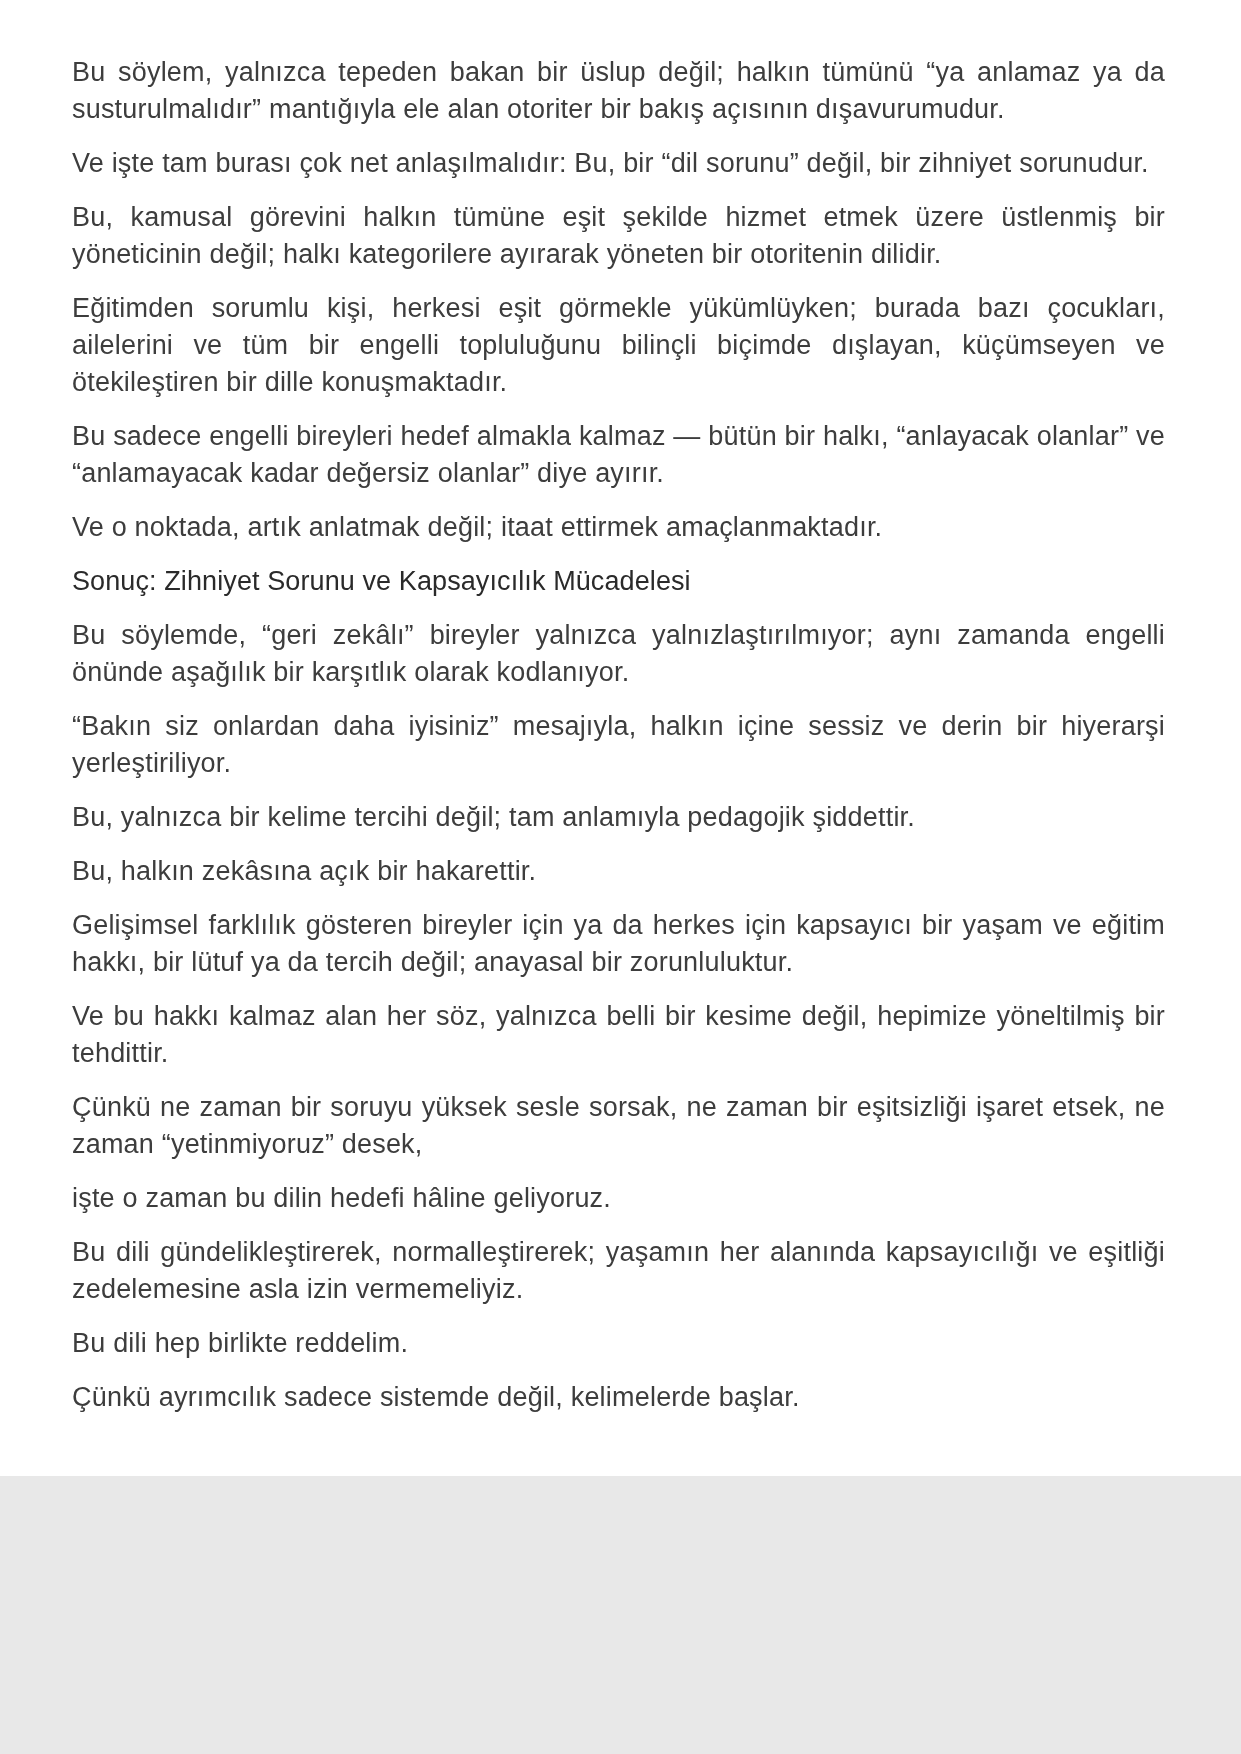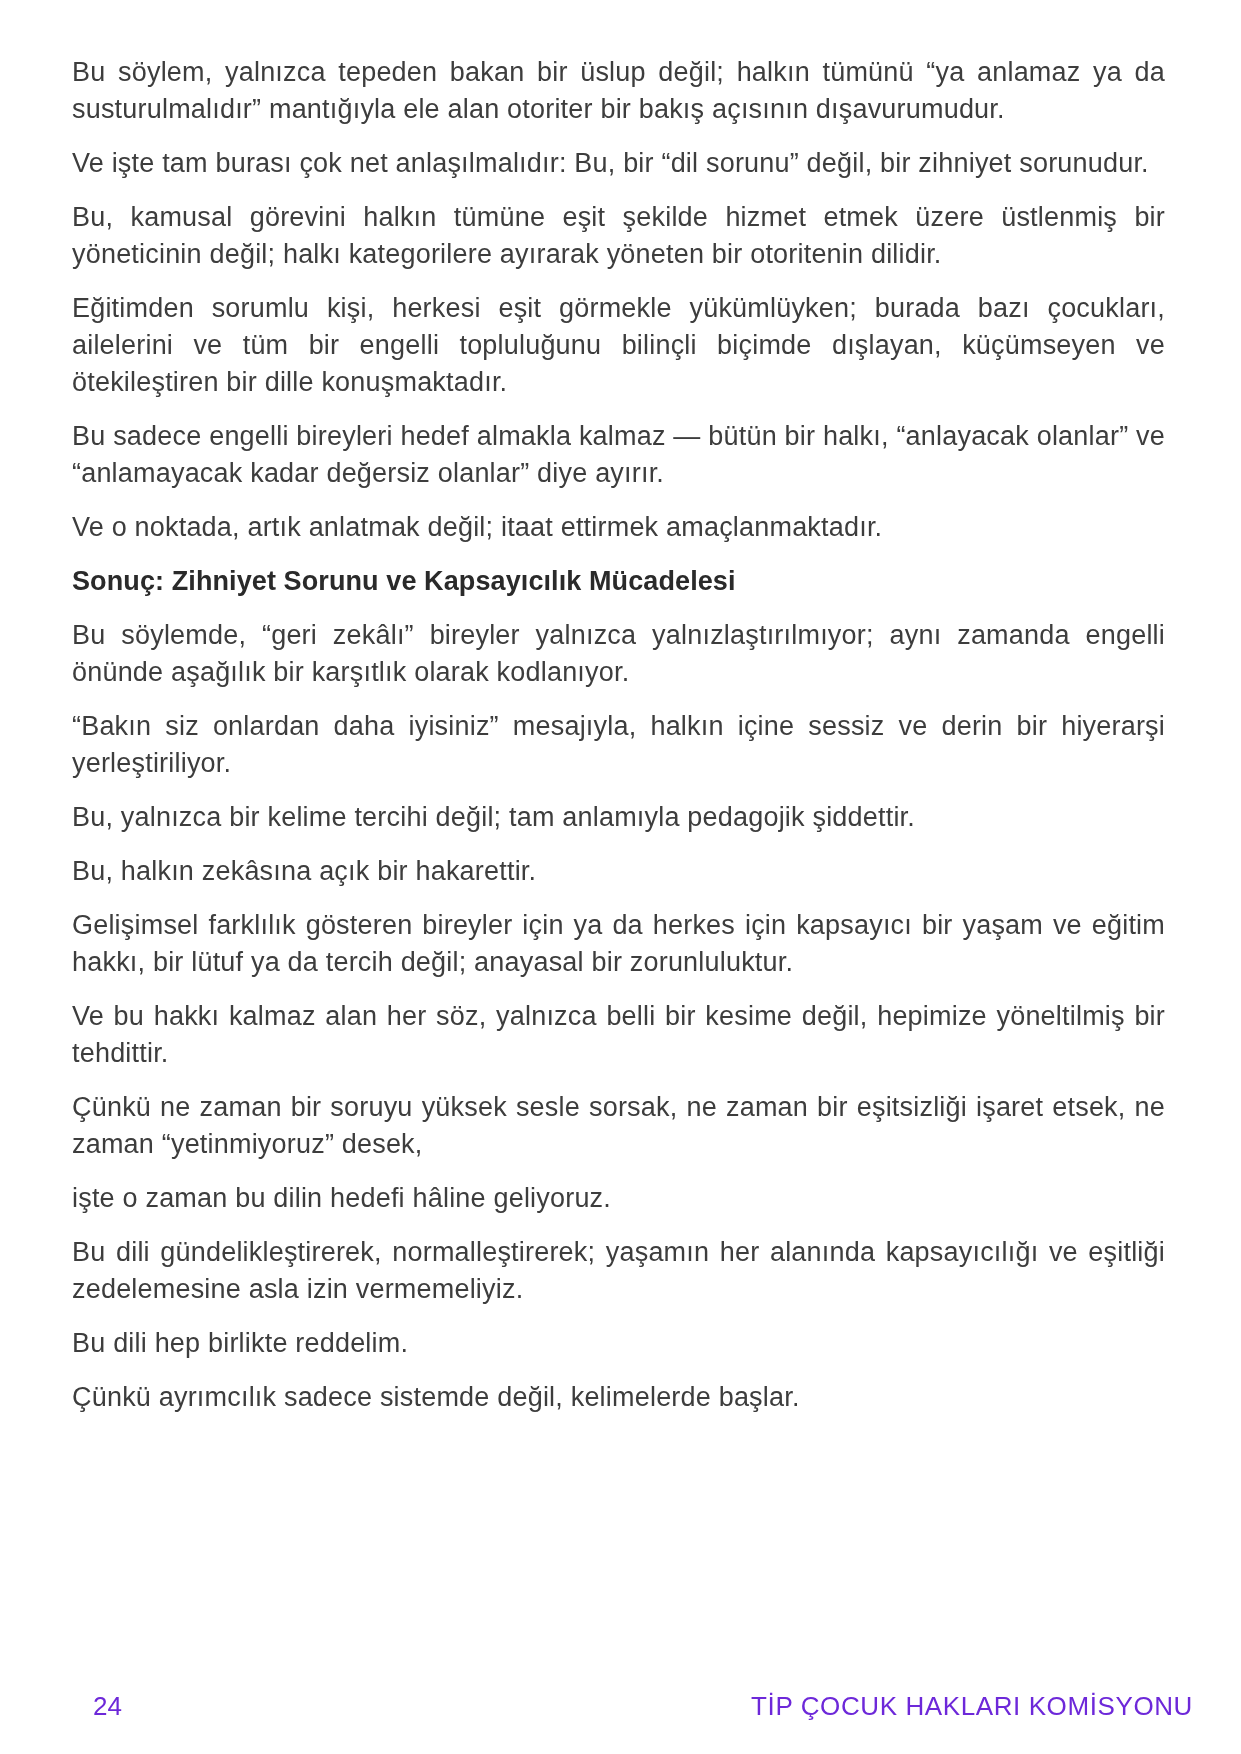--- a/index.html
+++ b/index.html
@@ -4,21 +4,21 @@
 <title>Sayfa 24</title>
 <style>
   html, body {
     margin: 0;
     padding: 0;
     background: #e8e8e8;
   }
   .page {
     position: relative;
     width: 1241px;
-    height: 1754px;
+    height: 1476px;
     margin: 0 auto;
     background: #ffffff;
     font-family: "Liberation Sans", "DejaVu Sans", sans-serif;
     overflow: hidden;
   }
   .content {
     position: absolute;
     top: 54px;
     left: 72px;
     width: 1093px;
@@ -26,21 +26,21 @@
   .content p {
     margin: 0 0 17px 0;
     font-size: 27px;
     line-height: 37px;
     letter-spacing: 0.2px;
     color: #3d3d3d;
     text-align: justify;
     text-justify: inter-word;
   }
   .content p.heading {
-    font-weight: bold;
+    font-weight: normal;
     color: #2a2a2a;
     text-align: left;
     letter-spacing: 0.1px;
   }
   .footer {
     position: absolute;
     top: 1690px;
     left: 0;
     right: 0;
     display: flex;

